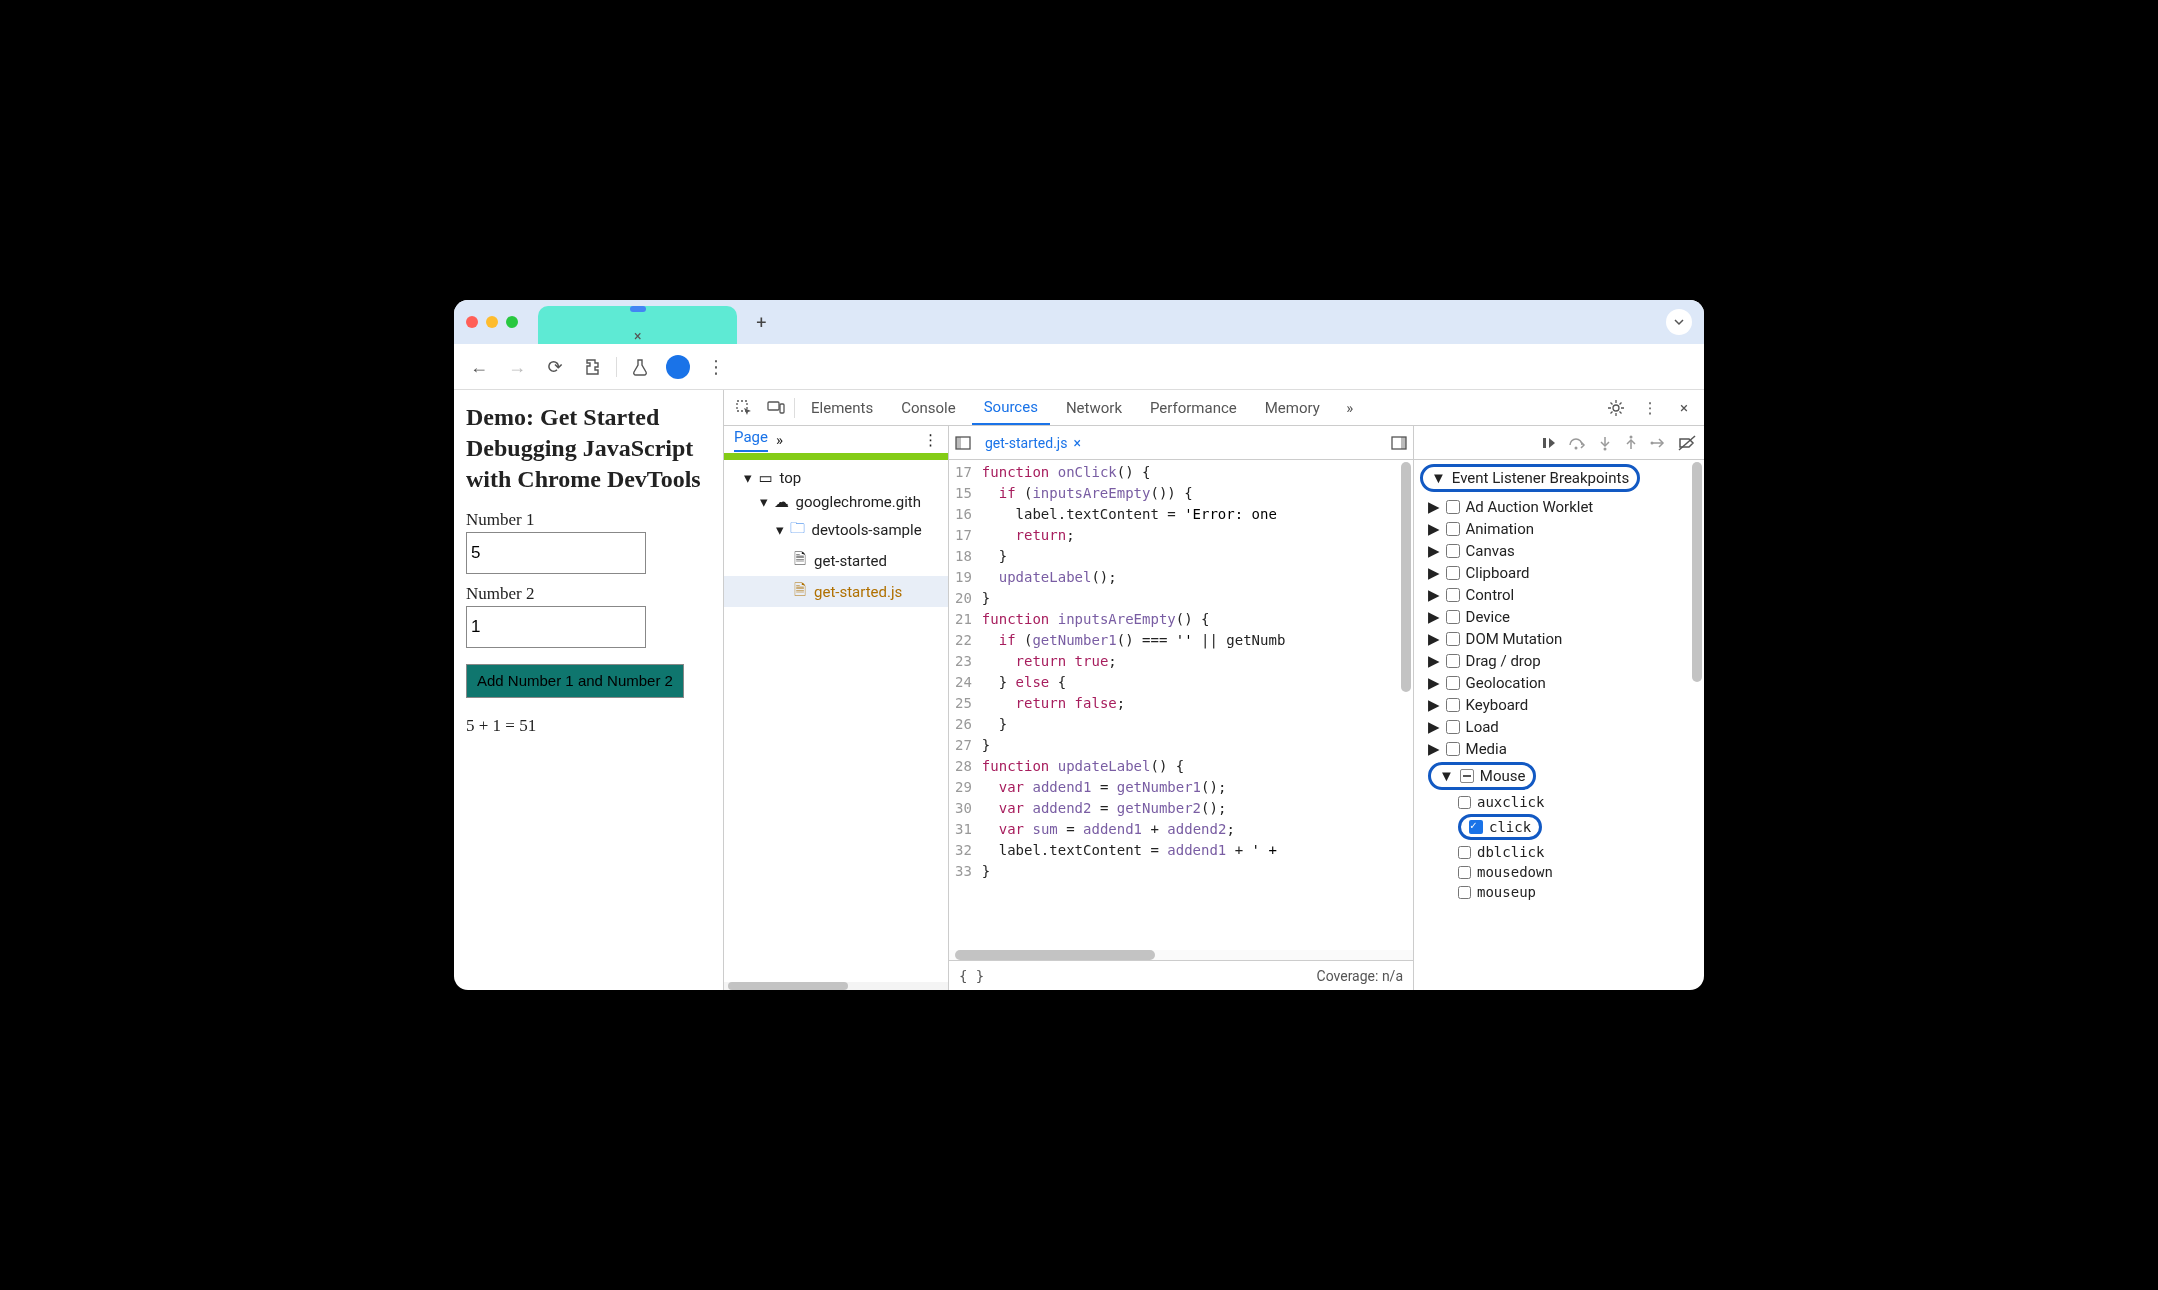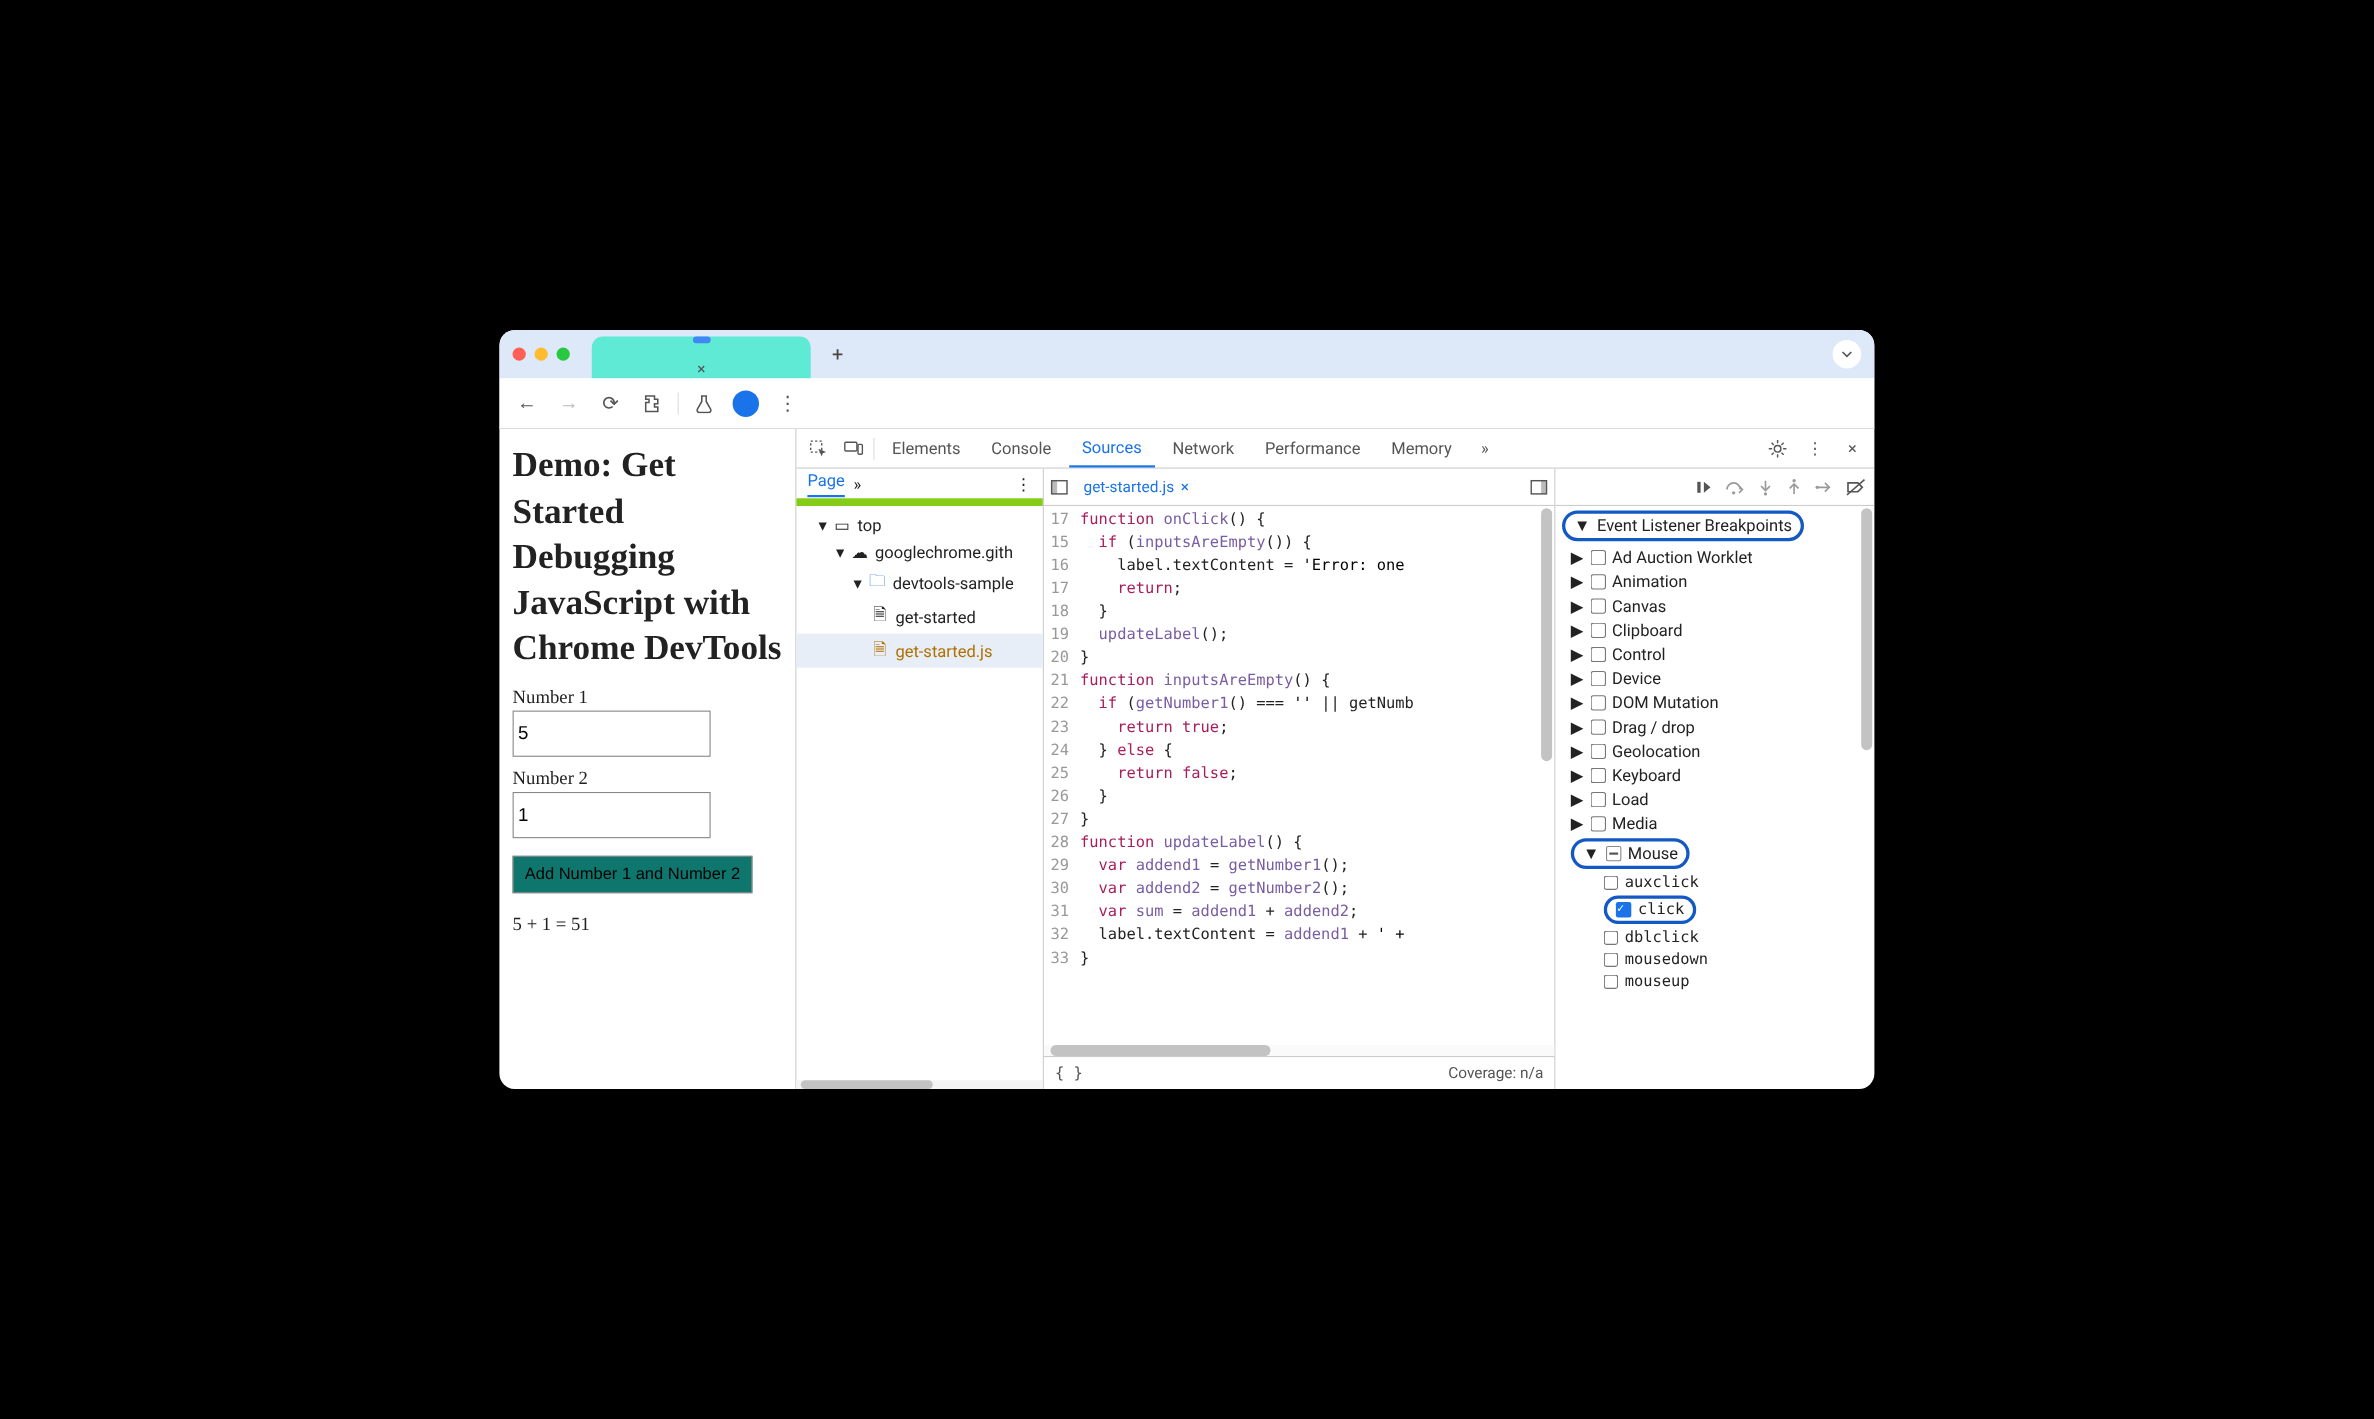--- a/index.html
+++ b/index.html
@@ -92,21 +92,21 @@
 
   
   .content { flex:1; display:flex; min-height:0; }
   .page {
     width: 270px;
     border-right: 1px solid #ccc;
     padding: 12px;
     overflow:auto;
     font-family: "Times New Roman", serif;
   }
-  .page h1 { font-size: 32px; font-weight:bold; line-height:1.3; margin-bottom:14px; }
+  .page h1 { font-size: 24px; font-weight:bold; line-height:1.3; margin-bottom:14px; }
   .page label { display:block; font-size:17px; margin-top:10px; }
   .page input[type=text] { width:180px; height:42px; font-size:17px; padding:2px 4px; margin-top:2px; border:1px solid #888; }
   .page button { margin-top:16px; height:34px; padding:0 10px; font-size:15px; background:#0f766e; border:1px solid #888; cursor:pointer; }
   .page .result { margin-top:18px; font-size:17px; }
 
   
   .devtools { flex:1; display:flex; flex-direction:column; min-width:0;justify-content:space-between; }
   .dt-tabs {
     height: 36px;
     display:flex;

